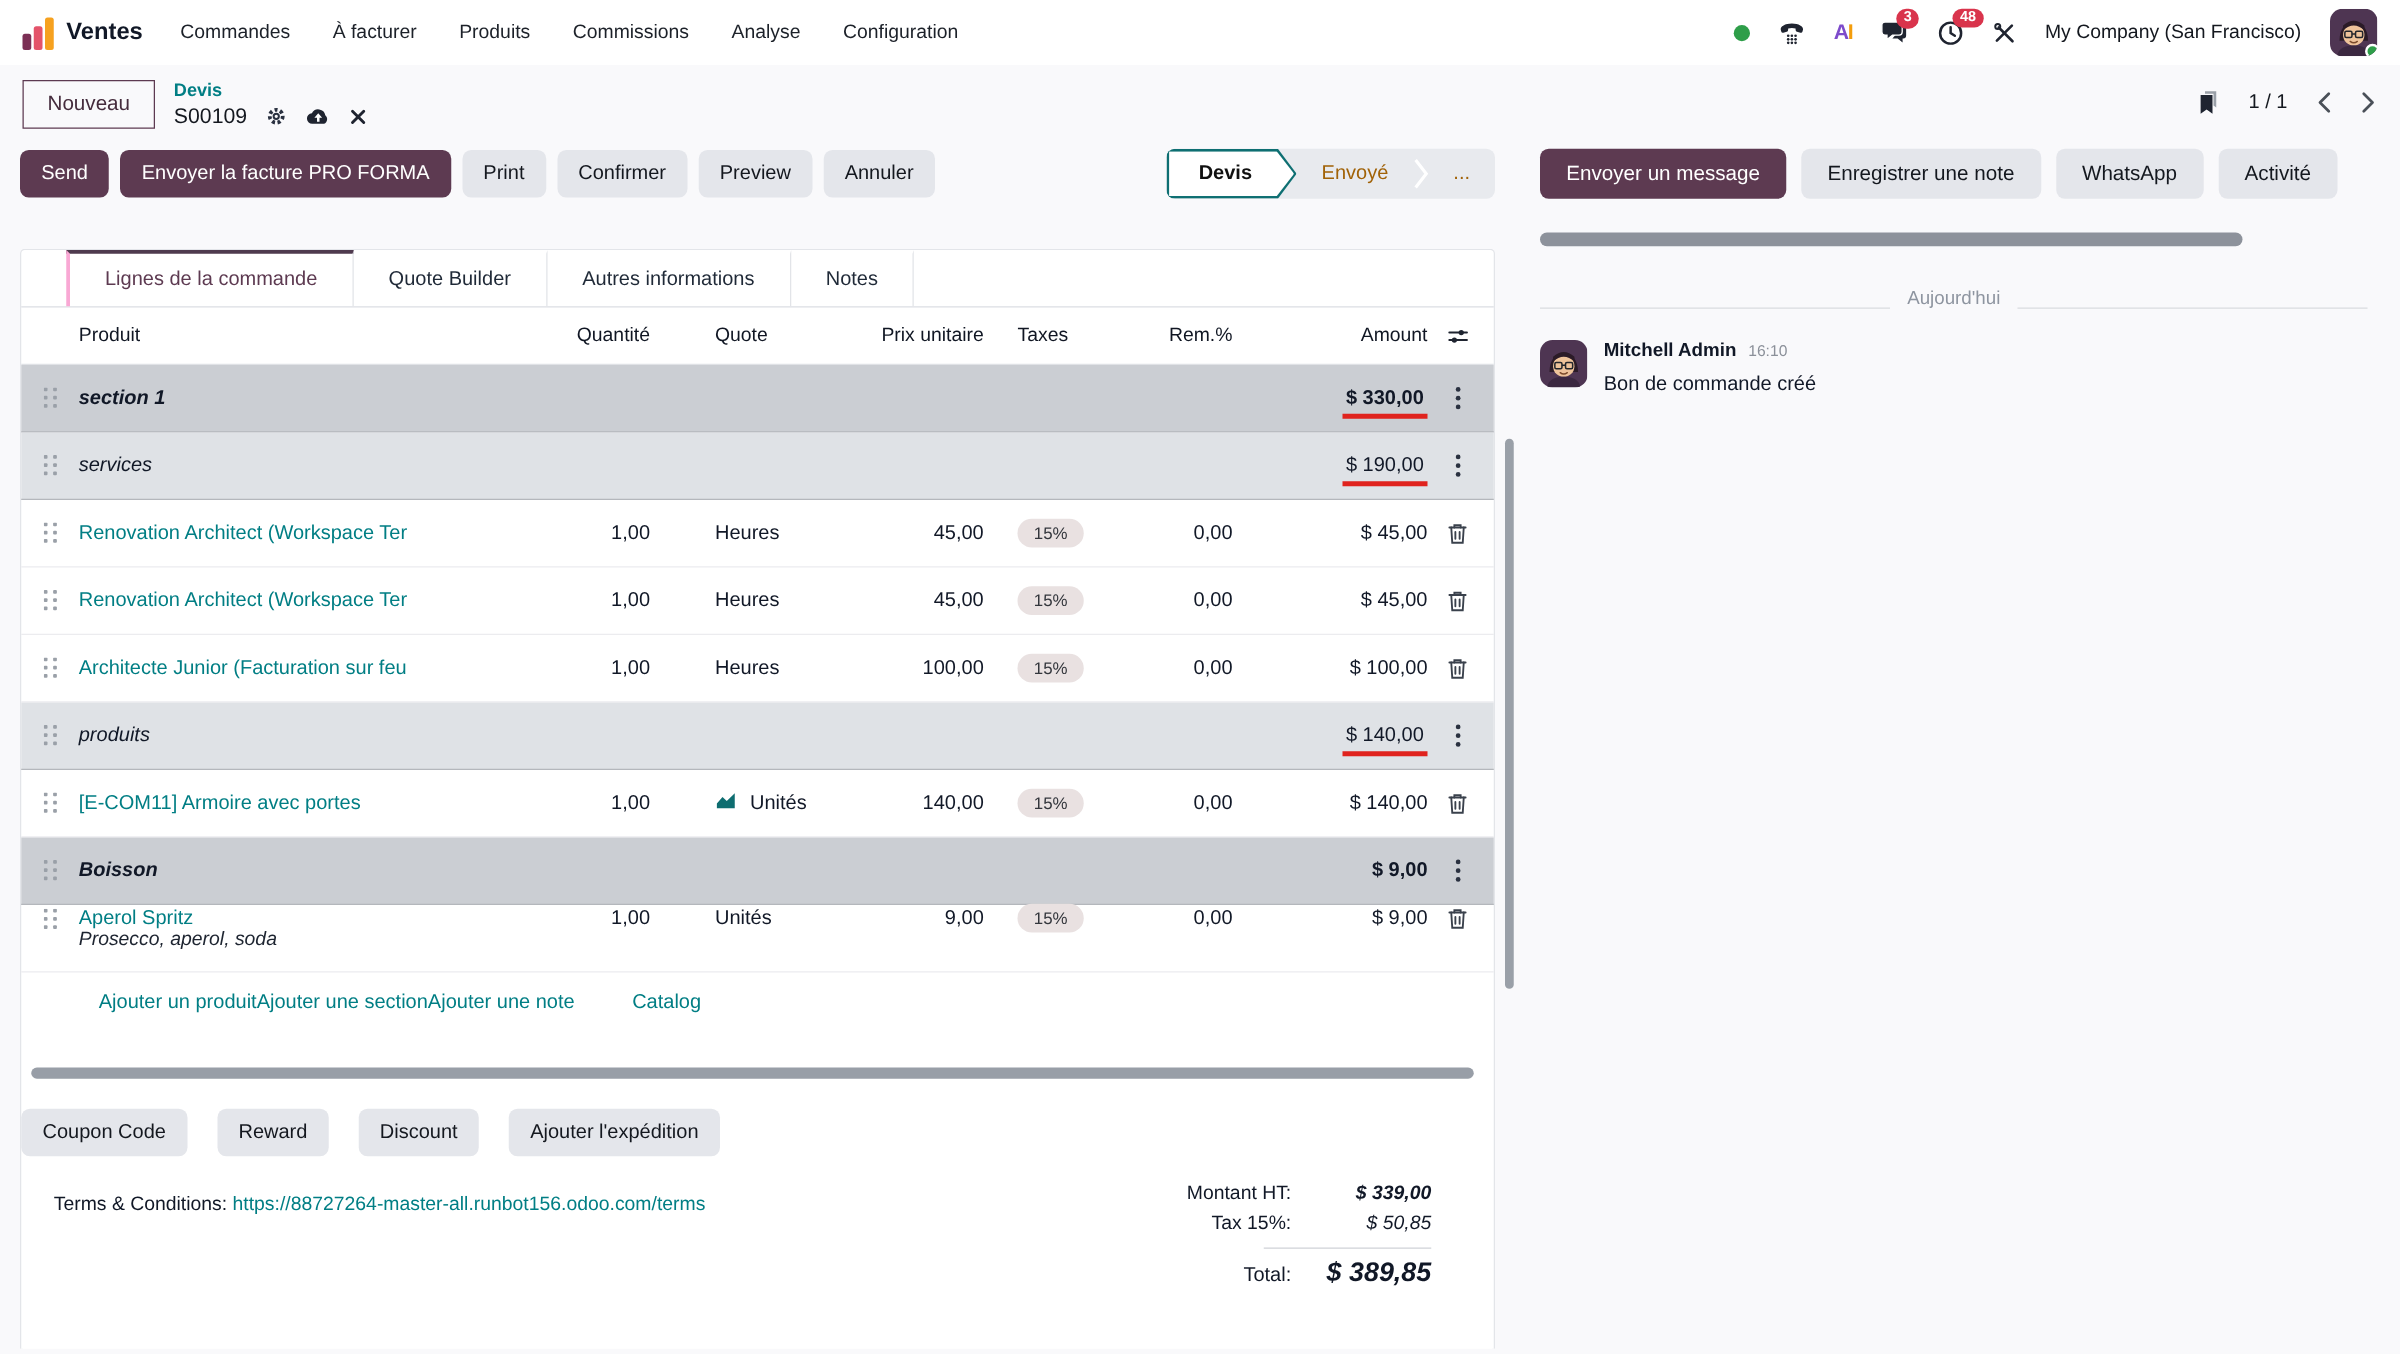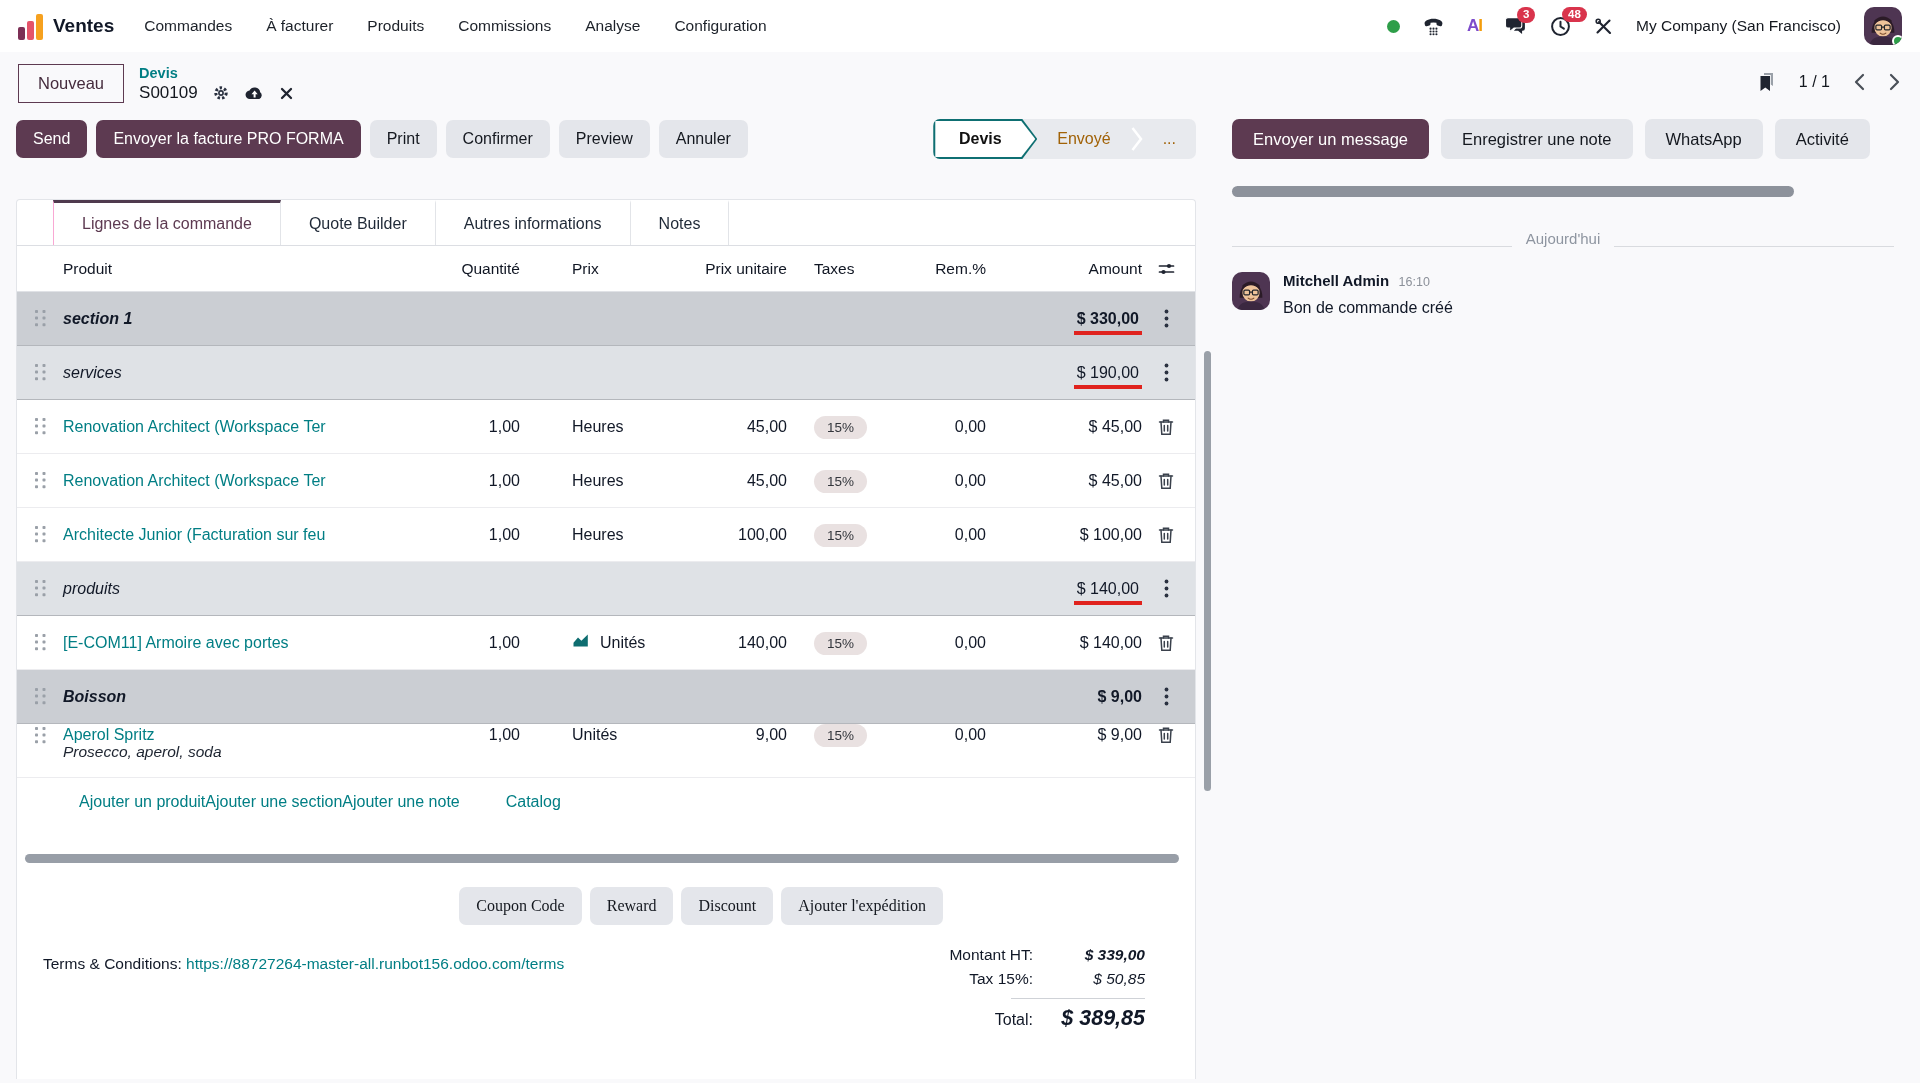--- a/index.html
+++ b/index.html
@@ -62,21 +62,21 @@
                padding-right:10px; font-size:16px; }
   .pl-step { display:flex; align-items:center; color:#a16207; font-size:16px; padding:0 20px; cursor:pointer; }
   .pl-sep { align-self:center; display:flex; }
 
   
   .sheet { margin:40px 16px 0 16px; background:#fff; border:1px solid #e3e5e9; border-bottom:none;
            border-radius:4px 4px 0 0; min-height:880px; }
   .tabs { display:flex; border-bottom:1px solid #dcdee3; padding-left:36px; height:46px; }
   .tab { display:flex; align-items:center; padding:0 28px; font-size:16px; color:#1f2937; cursor:pointer;
          border-right:1px solid #e2e4e8; border-top:3px solid transparent; }
-  .tab:first-child { border-left:1px solid #f9a8d4; }
+  .tab:first-child { border-left:3px solid #f9a8d4; }
   .tab.active { color:#5d3a51; border-top:3px solid #4f3a4e; font-weight:500; }
 
   
   .trow { display:grid; grid-template-columns:46px 290px 191px 124px 144px 92px 104px 139px 46px;
           align-items:center; min-height:54px; font-size:16px; border-bottom:1px solid #ececef; }
   .trow.thead { min-height:46px; font-weight:500; font-size:15.5px; border-bottom:1px solid #e0e2e6; color:#101623; }
   .c-handle { display:flex; justify-content:center; cursor:grab; }
   .c-name { color:#017e84; white-space:nowrap; overflow:visible; cursor:pointer; }
   .thead .c-name { color:#101623; cursor:pointer; }
   .c-qty { text-align:right; padding-right:24px; white-space:nowrap; }
@@ -98,21 +98,21 @@
   .trow.has-note { grid-template-rows:auto auto; }
   .has-note > * { grid-row:1; }
   .has-note .c-note { grid-row:2; grid-column:2/9; font-style:italic; color:#1d2430; font-size:15.5px;
                       padding:2px 0 14px 0; margin-top:-8px; cursor:text; }
   .add-links { display:flex; align-items:center; padding:15px 0 15px 62px; font-size:16px; }
   .add-links a { color:#017e84; cursor:pointer; }
   .add-links a:last-child { margin-left:46px; }
 
   .hscroll { height:9px; background:#989ea7; border-radius:5px; margin:28px 16px 0 8px; cursor:pointer; }
 
-  .promo-row { display:flex; gap:8px; justify-content:flex-end; padding-right:252px; margin-top:24px;font-family:Liberation Serif, serif; }
+  .promo-row { display:flex; gap:24px; padding-right:252px; margin-top:24px; }
 
   .bottom-flex { display:flex; justify-content:space-between; padding:18px 50px 0 26px; }
   .terms { font-size:15.5px; padding-top:12px; }
   .terms a { color:#017e84; cursor:pointer; }
   .totals { width:330px; }
   .tot-row { display:grid; grid-template-columns:auto 112px; justify-content:end; align-items:baseline;
              padding:3px 0; font-size:15.5px; }
   .tot-label { text-align:right; color:#111827; }
   .tot-val { text-align:right;font-style:italic; }
   .tot-row.semibold .tot-val { font-weight:700; }
@@ -286,21 +286,21 @@
           <div class="tab">Quote Builder</div>
           <div class="tab">Autres informations</div>
           <div class="tab">Notes</div>
         </div>
 
       <div>
         <div class="trow thead">
           <div class="c-handle"></div>
           <div class="c-name">Produit</div>
           <div class="c-qty">Quantité</div>
-          <div class="c-unit">Prix</div>
+          <div class="c-unit">Quote</div>
           <div class="c-price">Prix unitaire</div>
           <div class="c-tax">Taxes</div>
           <div class="c-rem">Rem.%</div>
           <div class="c-amt">Amount</div>
           <div class="c-act">
             <svg width="17" height="14" viewBox="0 0 17 14" stroke="#1f2430" stroke-width="1.7" stroke-linecap="round">
                 <path d="M1.5 4h14" fill="none"></path>
                 <circle cx="11" cy="4" r="2.1" stroke="none" fill="#1f2430"></circle>
                 <path d="M1.5 10h14" fill="none"></path>
                 <circle cx="5.5" cy="10" r="2.1" stroke="none" fill="#1f2430"></circle>

